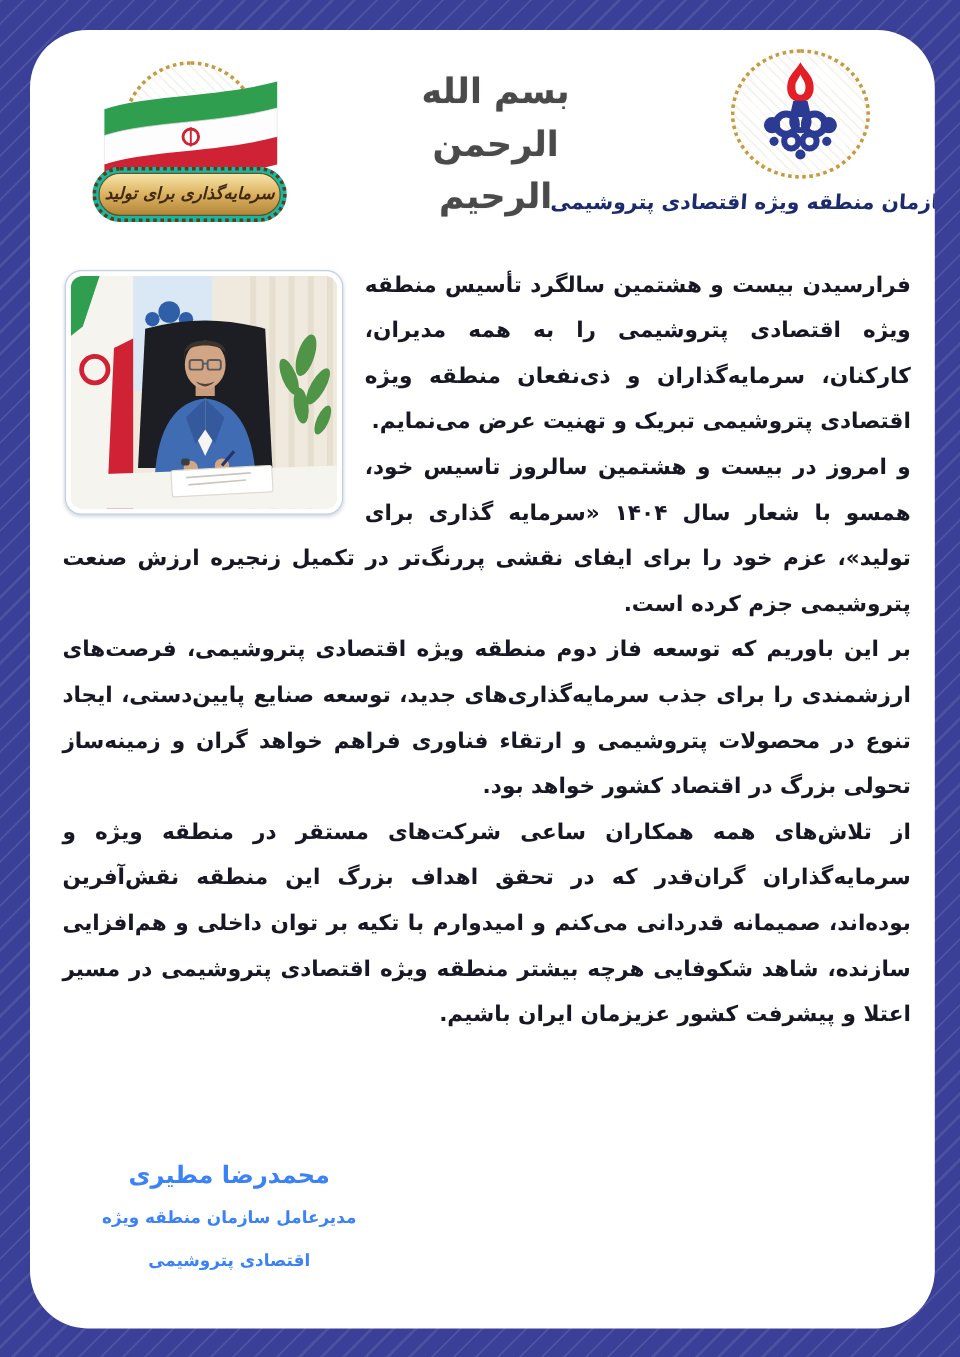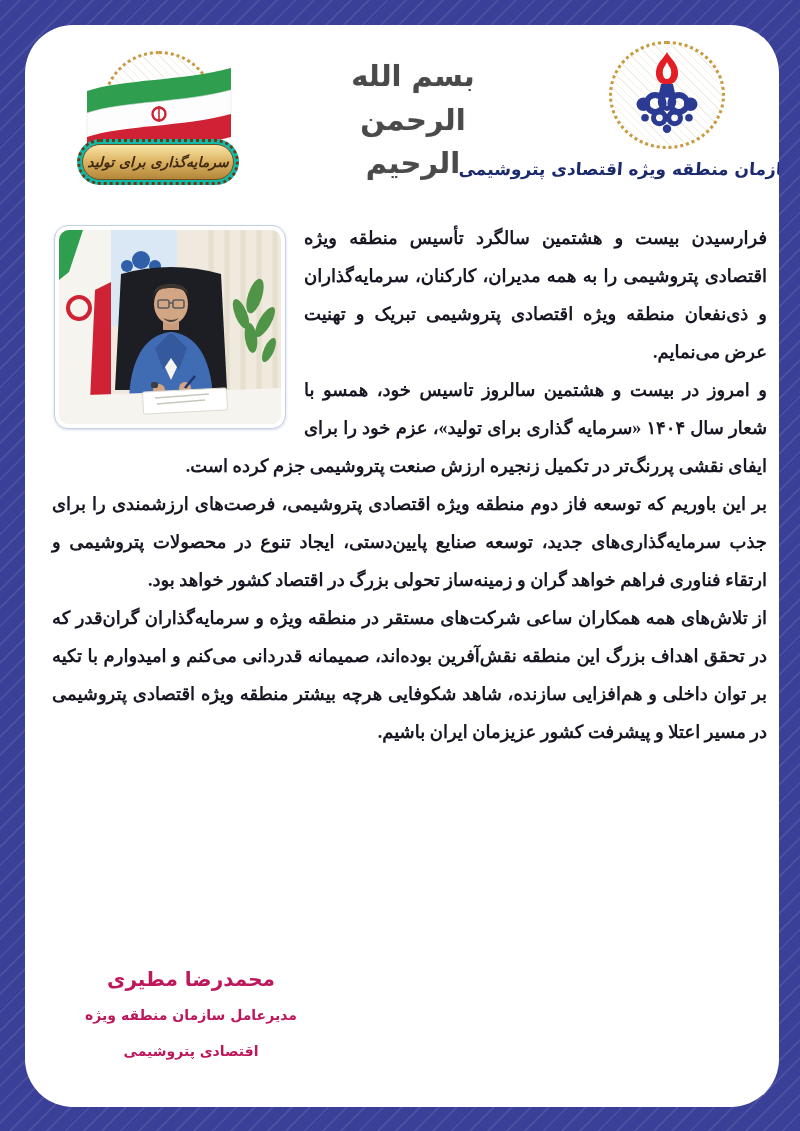--- a/index.html
+++ b/index.html
@@ -63,37 +63,37 @@
   }
   .org-name {
     position: absolute; left: 518px; top: 134px; width: 256px;
     direction: rtl; text-align: center; white-space: nowrap;
     color: #1c2a6e; font-weight: bold; font-size: 17px;
     transform: skewX(-4deg);
   }
 
   
   .letter {
-    position: relative; padding: 2px 12px 0 27px;
+    position: relative; padding: 2px 20px 0 27px;
     direction: rtl; text-align: justify;
-    font-size: 18px; line-height: 38px; font-weight: bold; color: #181824; font-family: Liberation Serif, serif;
+    font-size: 18px; line-height: 38px; font-weight: bold; color: #181824;
   }
   .letter p { margin: 0; }
   .photo-frame {
     float: left; width: 232px; height: 204px;
     margin: 6px 18px 8px 2px; padding: 4px;
     background: #ffffff; border: 1px solid #c3cfe2; border-radius: 14px;
     box-shadow: 0 1px 3px rgba(40,60,120,0.18);
   }
   .photo-frame svg { width: 100%; height: 100%; border-radius: 10px; display: block; }
 
   .signature {
     position: absolute; left: 40px; top: 936px; width: 252px;
     direction: rtl; text-align: center;
-    font-weight: bold; font-size: 20px; line-height: 36px; color: #be185d;
+    font-weight: bold; font-size: 20px; line-height: 36px; color: #3b82f6;
   }
   .signature .sig-title { font-size: 14px; }
 </style>
 </head>
 <body>
 
 <div class="page">
   <div class="card">
 
     <div class="header">

